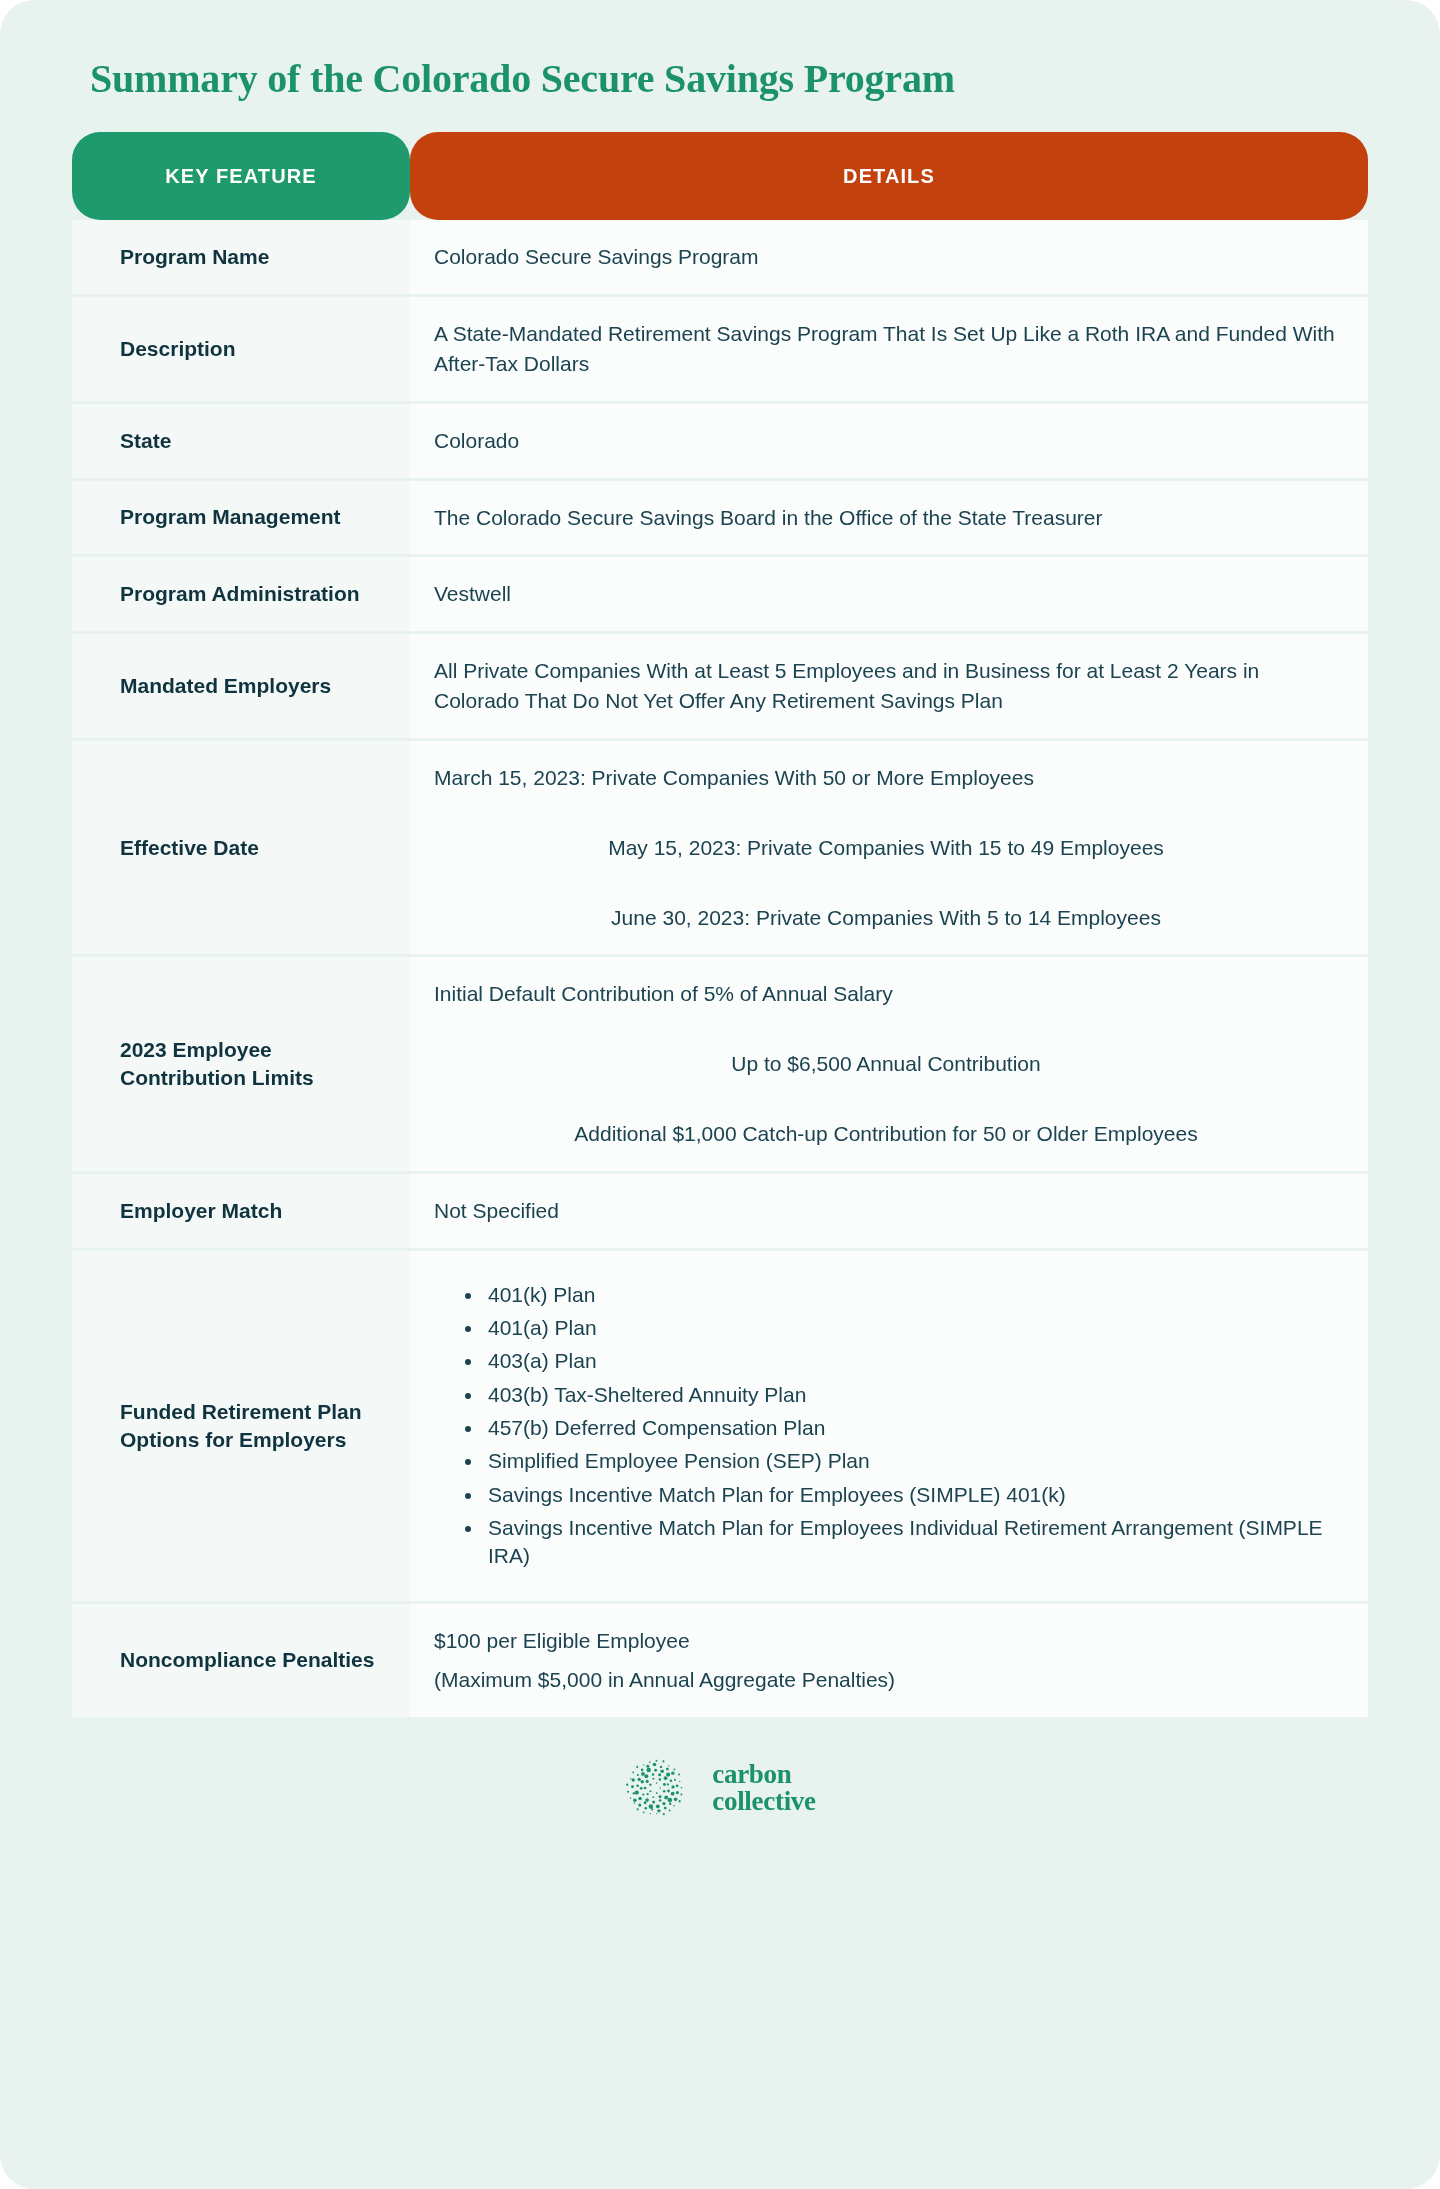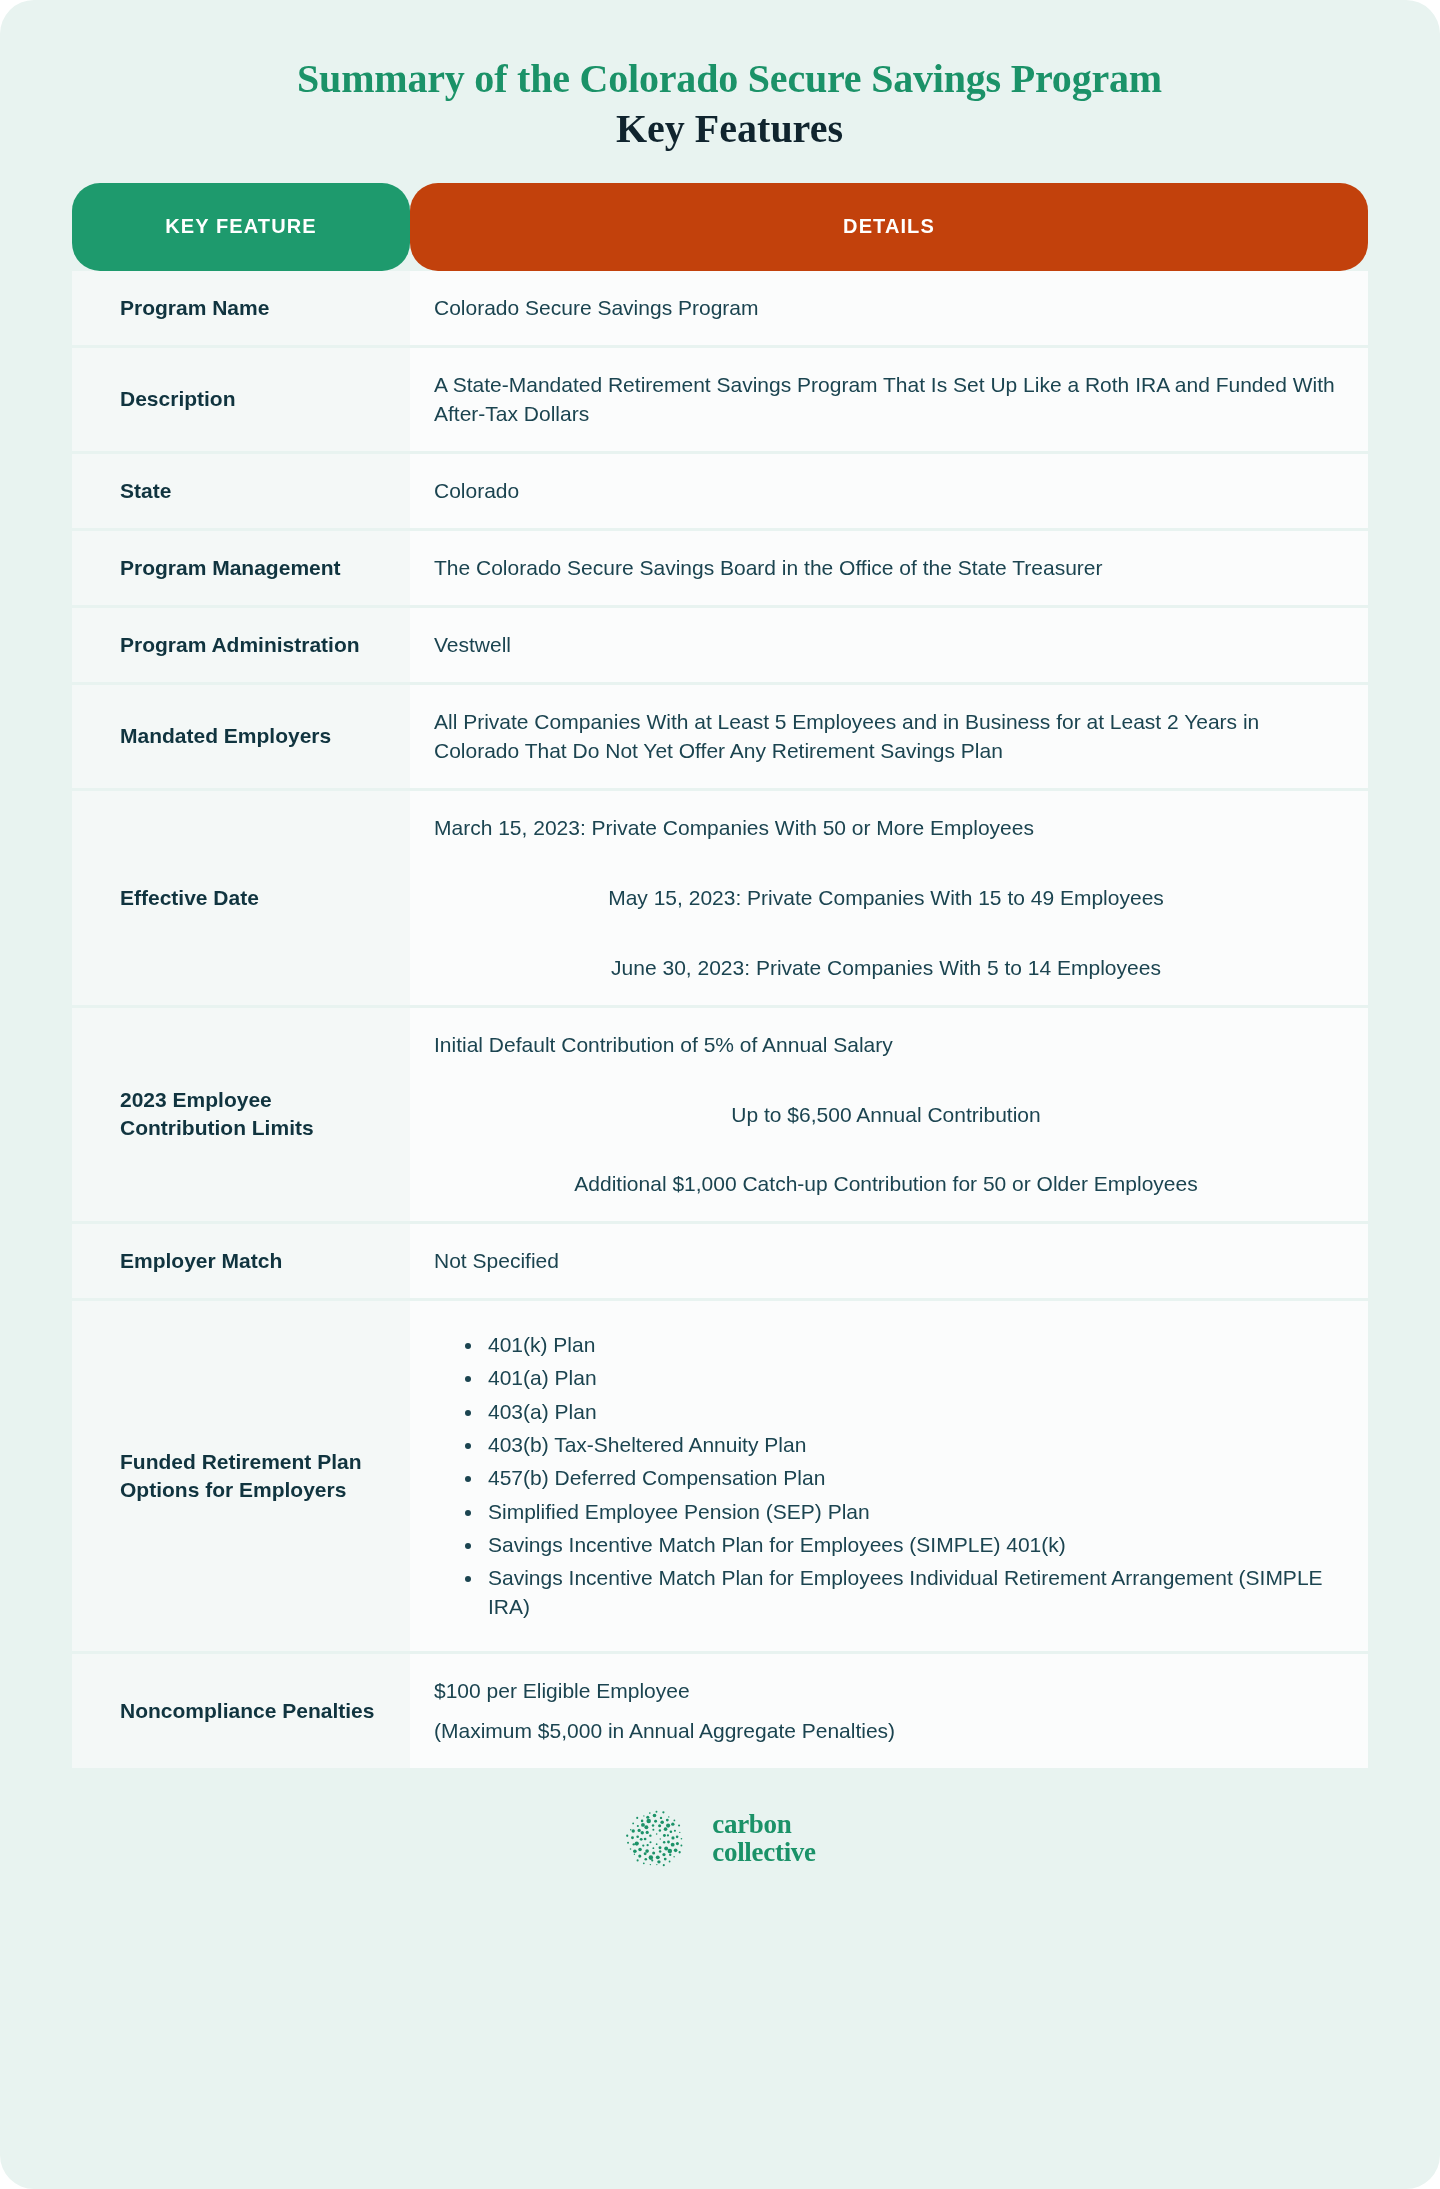--- a/index.html
+++ b/index.html
@@ -17,23 +17,21 @@
     position: relative;
     width: 1440px;
     height: 2189px;
     box-sizing: border-box;
     background: #e8f3f0;
     border-radius: 34px;
     overflow: hidden;
     padding: 0;
   }
   .titles {
-    text-align: center;
     padding-top: 56px;
-    padding-left: 19px;
   }
   .title-main {
     font-family: "Liberation Serif", serif;
     font-weight: bold;
     font-size: 40px;
     line-height: 1.16;
     color: #1b9268;
     letter-spacing: -0.2px;
     margin: 0 90px;
   }
@@ -149,21 +147,20 @@
   }
   .logo-text span { display: block; }
 </style>
 </head>
 <body>
 
 <div class="card">
 
   <div class="titles">
     <h1 class="title-main">Summary of the Colorado Secure Savings Program</h1>
-    <h2 class="title-sub">Key Features</h2>
   </div>
 
   <div class="table-wrap">
     <table class="features">
       <colgroup>
           <col class="c1">
           <col class="c2">
         </colgroup>
       <thead>
         <tr>

